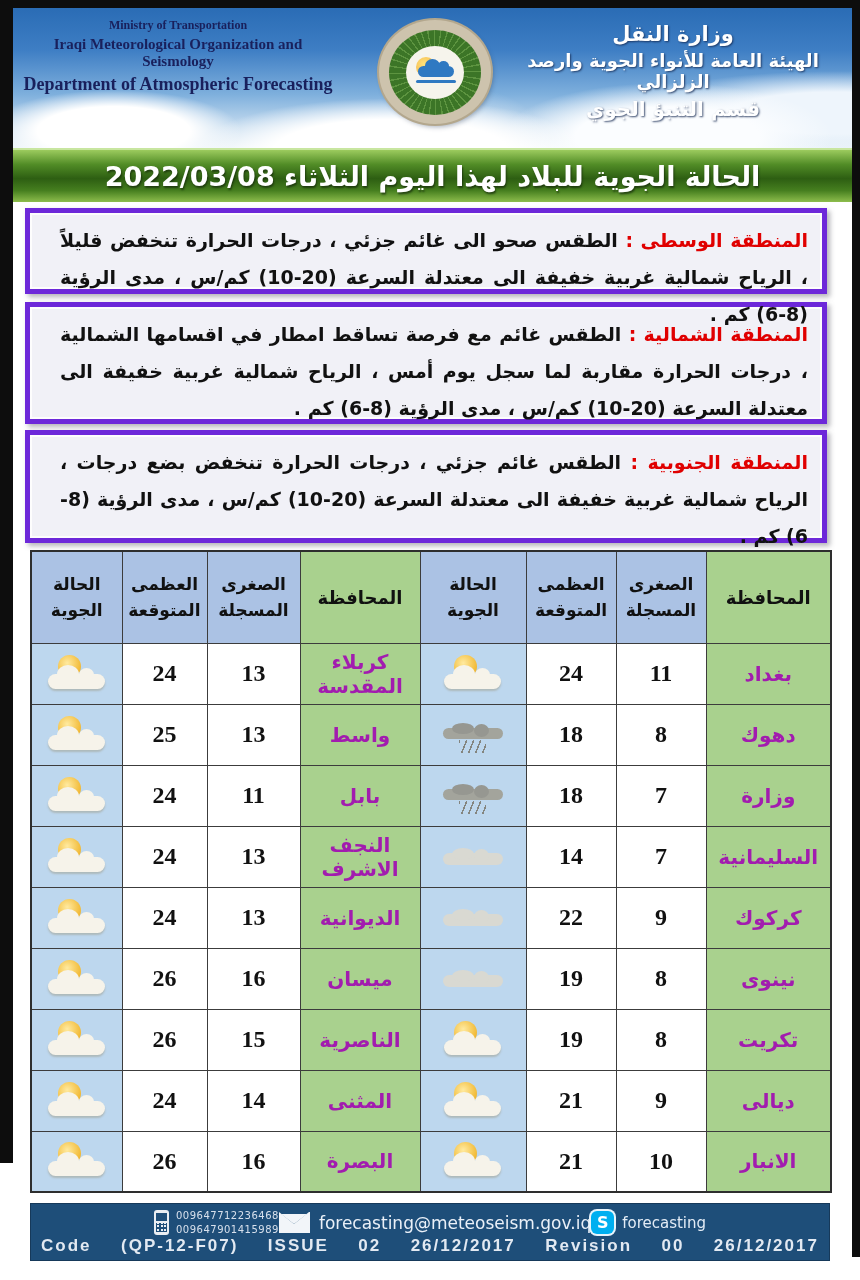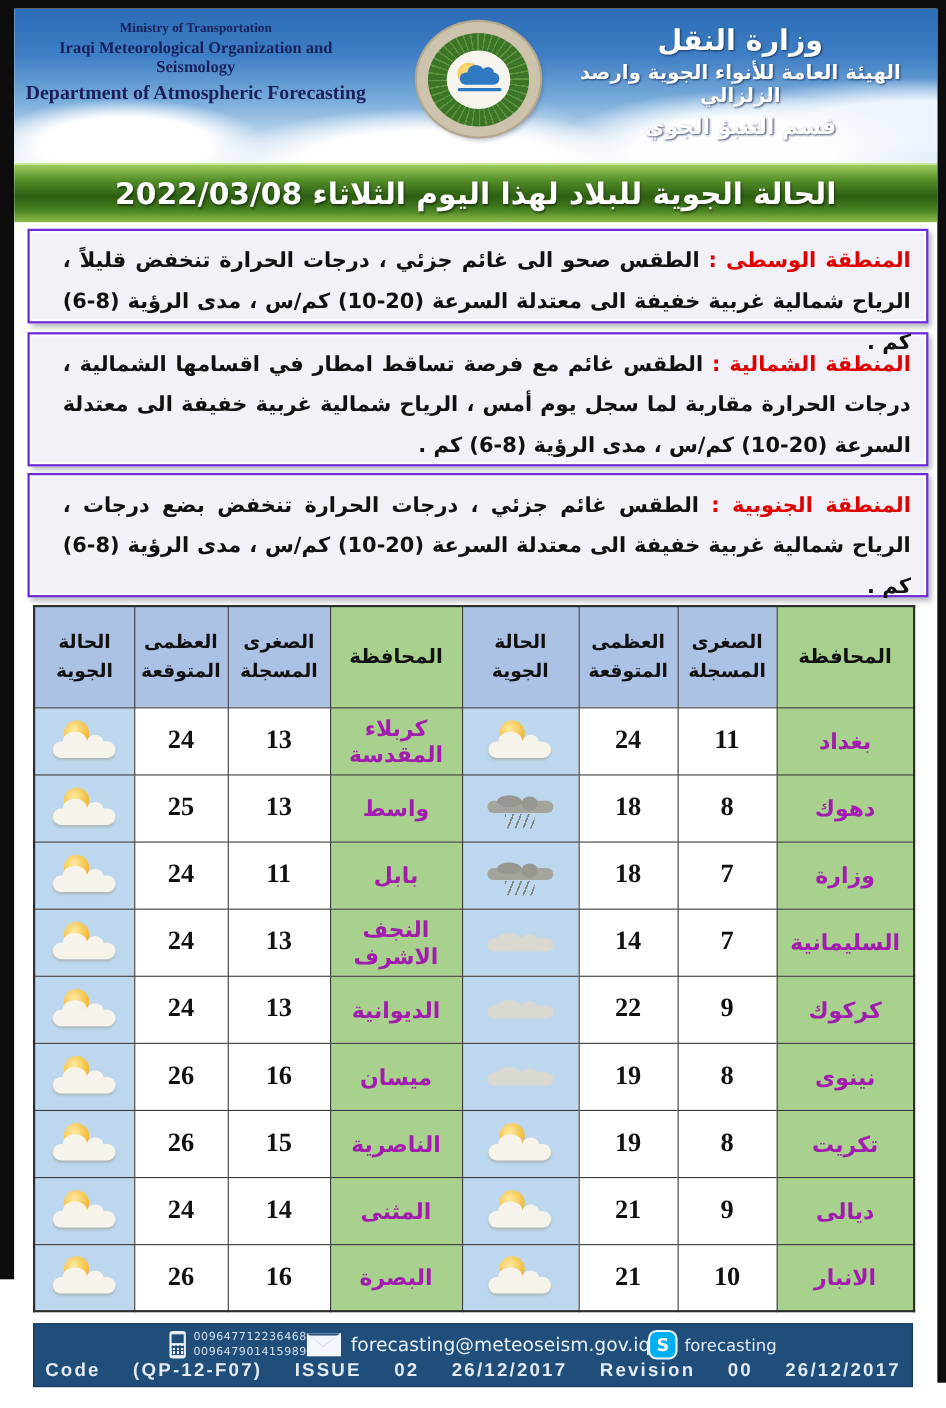--- a/index.html
+++ b/index.html
@@ -21,21 +21,21 @@
       radial-gradient(ellipse 300px 60px at 98% 75%, #eef5fc 35%, rgba(255,255,255,0) 70%),
       radial-gradient(circle 120px at 55% 118%, rgba(255,255,255,.95), rgba(255,255,255,0) 70%),
       linear-gradient(180deg,#2a6cb5 0%,#3e7ec4 30%,#7fb0dd 62%,#c6dcef 85%,#e8f1f8 100%);}
   .hdr-en{position:absolute;left:10px;top:10px;width:310px;text-align:center;
           font-family:"Liberation Serif",serif;color:#19205c;font-weight:700;}
   .hdr-en .l1{font-size:12px;}
   .hdr-en .l2{font-size:15px;margin-top:3px;}
   .hdr-en .l3{font-size:18px;margin-top:4px;}
   .hdr-ar{position:absolute;right:14px;top:14px;width:330px;text-align:center;direction:rtl;
           color:#ffffff;font-weight:700;text-shadow:1px 1px 2px rgba(20,40,80,.8);}
-  .hdr-ar .l1{font-size:26px;}
+  .hdr-ar .l1{font-size:21px;}
   .hdr-ar .l2{font-size:18px;margin-top:4px;}
   .hdr-ar .l3{font-size:20px;margin-top:5px;}
   
   .logo{position:absolute;left:366px;top:12px;width:112px;height:104px;border-radius:50%;
         background:#cdc3ad;box-shadow:0 0 0 2px #b3a78d,2px 3px 5px rgba(40,60,90,.4);
         display:flex;align-items:center;justify-content:center;}
   .logo .ring{width:92px;height:85px;border-radius:50%;
         background:repeating-conic-gradient(#3c7527 0 7deg,#5d9440 7deg 9deg);
         display:flex;align-items:center;justify-content:center;}
   .logo .core{width:58px;height:53px;border-radius:50%;background:#f6f4ec;position:relative;overflow:hidden;}
@@ -46,21 +46,21 @@
   .logo .lcloud::after{content:"";position:absolute;left:20px;top:-5px;width:11px;height:10px;border-radius:50%;background:#2f79c2;}
   .logo .lwave{position:absolute;left:10px;top:34px;width:40px;height:3px;border-radius:2px;background:#2f79c2;}
 
   
   .title-bar{height:52px;display:flex;align-items:center;justify-content:center;direction:rtl;
      background:linear-gradient(180deg,#9ccb5e 0%,#518c26 28%,#2d5e12 55%,#467f1f 78%,#8dbd4c 100%);
      border-top:2px solid #c8e6a0;}
   .title-bar span{color:#ffffff;font-size:27px;font-weight:700;text-shadow:1px 2px 2px rgba(20,40,10,.7);}
 
   
-  .region-box{margin:0 8px 0 12px;background:#f1f1f7;border:2px solid #6d28d9;
+  .region-box{margin:0 25px 0 12px;background:#f1f1f7;border:5px solid #6d28d9;
      box-shadow:inset 0 0 0 2px #fdfdfd,3px 3px 5px rgba(90,90,100,.45);
      direction:rtl;padding:9px 14px 4px 30px;box-sizing:border-box;}
   .region-box p{margin:0;text-align:justify;font-size:19px;font-weight:700;line-height:1.95;color:#111;}
   .region-name{color:#e00000;}
   #region-0{margin-top:6px;height:86px;}
   #region-1{margin-top:8px;height:122px;}
   #region-2{margin-top:6px;height:113px;}
 
   
   .wx-table{margin:7px 0 0 17px;border-collapse:collapse;direction:rtl;table-layout:fixed;width:800px;

